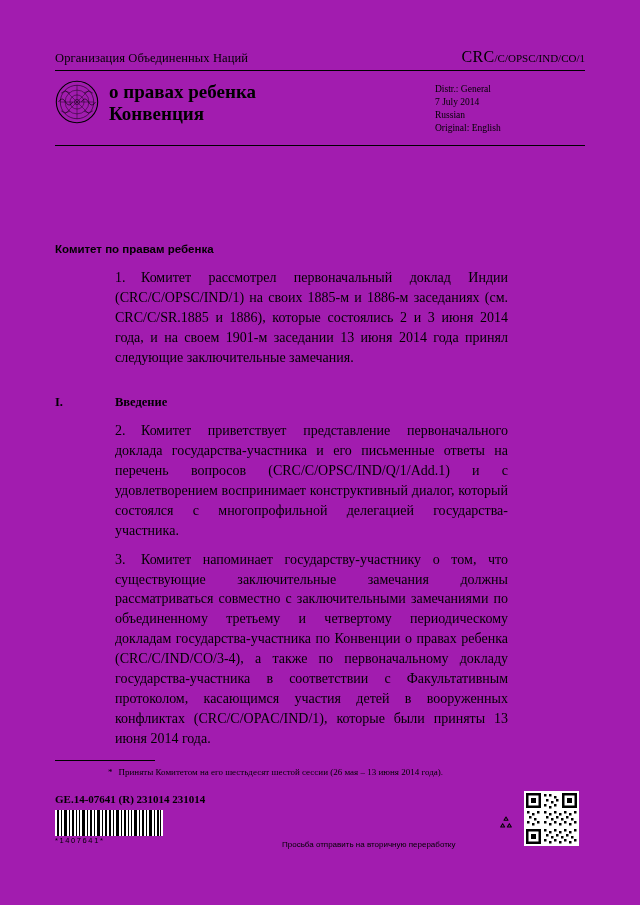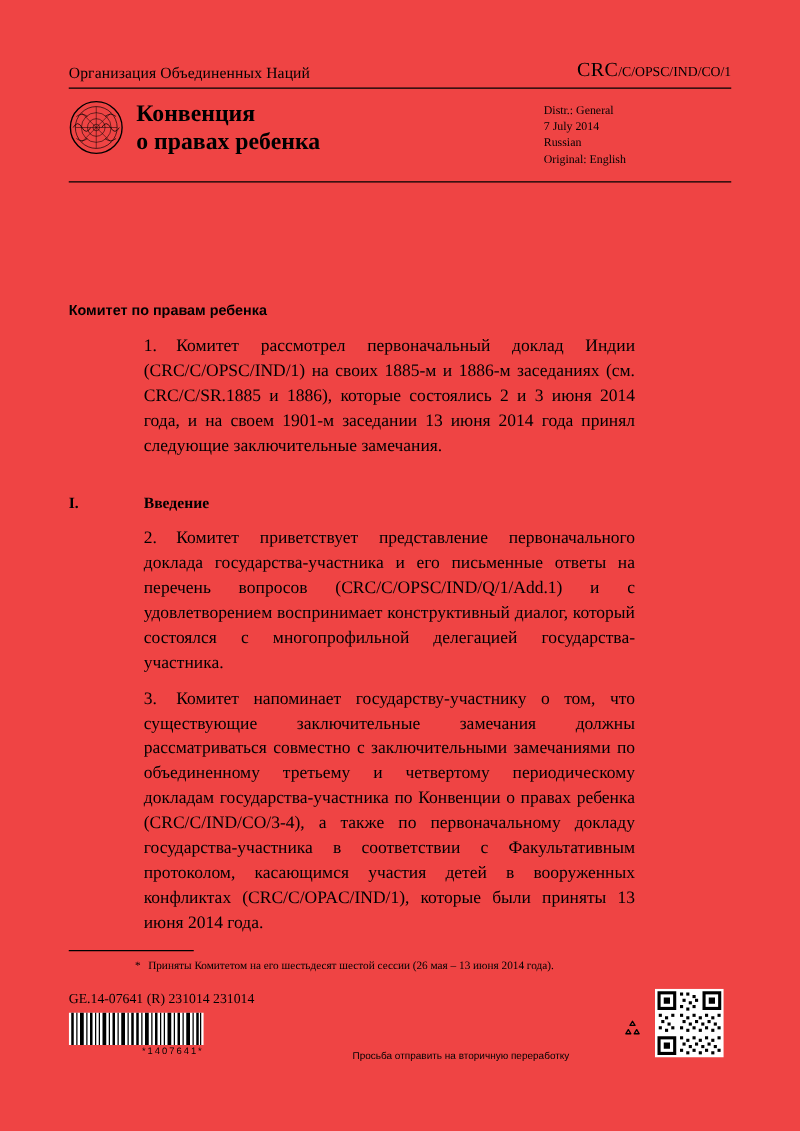--- a/index.html
+++ b/index.html
@@ -13,21 +13,21 @@
     font-family: "Liberation Serif", serif;
     color: #000000;
     position: relative;
     overflow: hidden;
   }
   .page {
     position: absolute;
     left: 0; top: 0;
     width: 640px;
     height: 905px;
-    background: #ef4444;
+    background: #a21caf;
   }
 
   
   .header {
     position: absolute;
     left: 55px;
     top: 48px;
     width: 530px;
   }
   .header-top {
@@ -163,34 +163,35 @@
     margin-right: 6px;
   }
 
   
   .job-number {
     position: absolute;
     left: 55px;
     top: 793px;
     font-size: 11px;
     font-family: "Liberation Serif", serif;
+    font-weight: bold;
   }
   .barcode {
     position: absolute;
     left: 55px;
     top: 810px;
     width: 108px;
     height: 26px;
   }
   .barcode-digits {
     position: absolute;
     left: 55px;
     top: 836px;
     width: 108px;
-    text-align: right;
+    text-align: left;
     font-size: 7.5px;
     letter-spacing: 1.6px;
     font-family: "Liberation Sans", sans-serif;
   }
   .recycle-text {
     position: absolute;
     left: 282px;
     top: 840px;
     font-size: 8px;
     font-family: "Liberation Sans", sans-serif;
@@ -238,22 +239,22 @@
           <line x1="77" y1="23" x2="23" y2="77" stroke="#000" stroke-width="0.9"></line>
           <path d="M8 50 q8 -14 16 0 q8 14 16 0" fill="none" stroke="#000" stroke-width="1.4"></path>
           <path d="M60 50 q8 -14 16 0 q8 14 16 0" fill="none" stroke="#000" stroke-width="1.4"></path>
           <path d="M14 30 q10 -8 20 0" fill="none" stroke="#000" stroke-width="1.2"></path>
           <path d="M66 30 q10 -8 20 0" fill="none" stroke="#000" stroke-width="1.2"></path>
           <path d="M14 70 q10 8 20 0" fill="none" stroke="#000" stroke-width="1.2"></path>
           <path d="M66 70 q10 8 20 0" fill="none" stroke="#000" stroke-width="1.2"></path>
         </svg>
       </div>
       <div class="title-block">
+        <div class="doc-title">о правах ребенка</div>
         <div class="doc-title">Конвенция</div>
-        <div class="doc-title">о правах ребенка</div>
       </div>
       <div class="distr-block">
         <div>Distr.: General</div>
         <div>7 July 2014</div>
         <div>Russian</div>
         <div>Original: English</div>
       </div>
     </div>
     <div class="rule-bottom"></div>
   </div>

